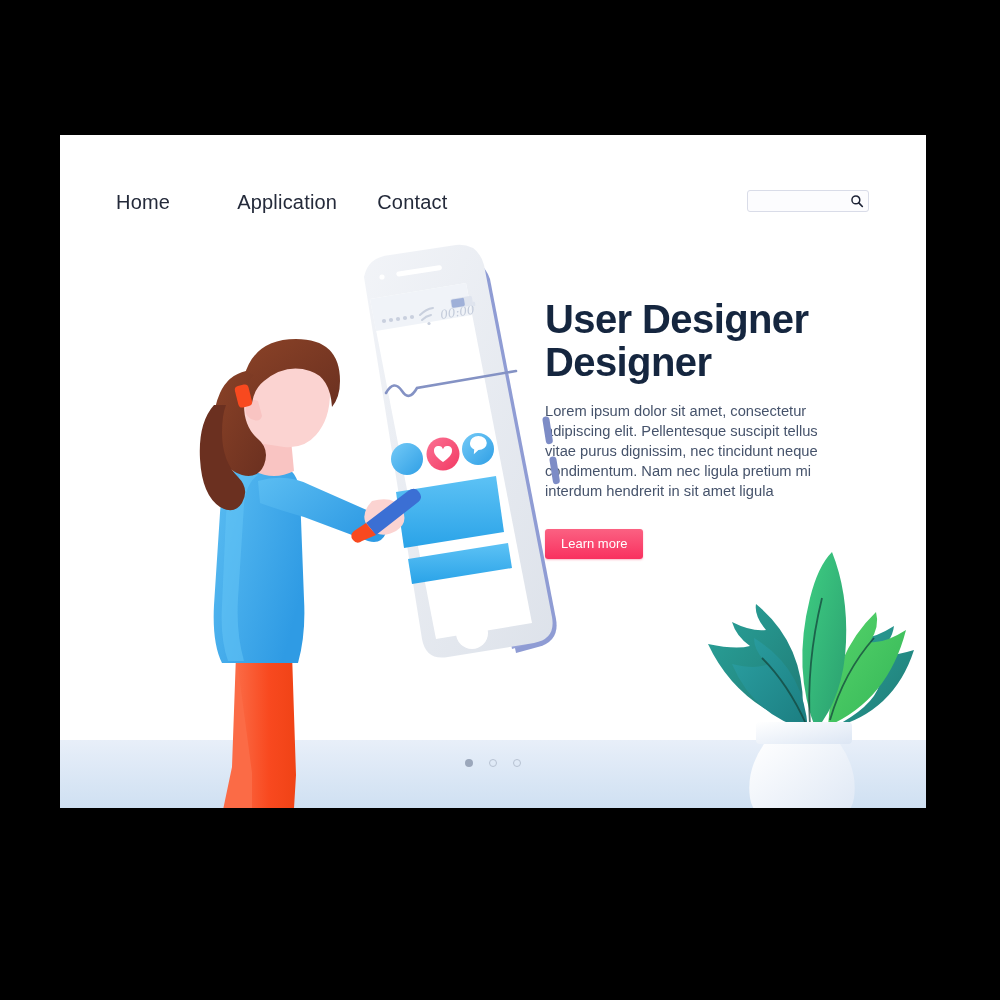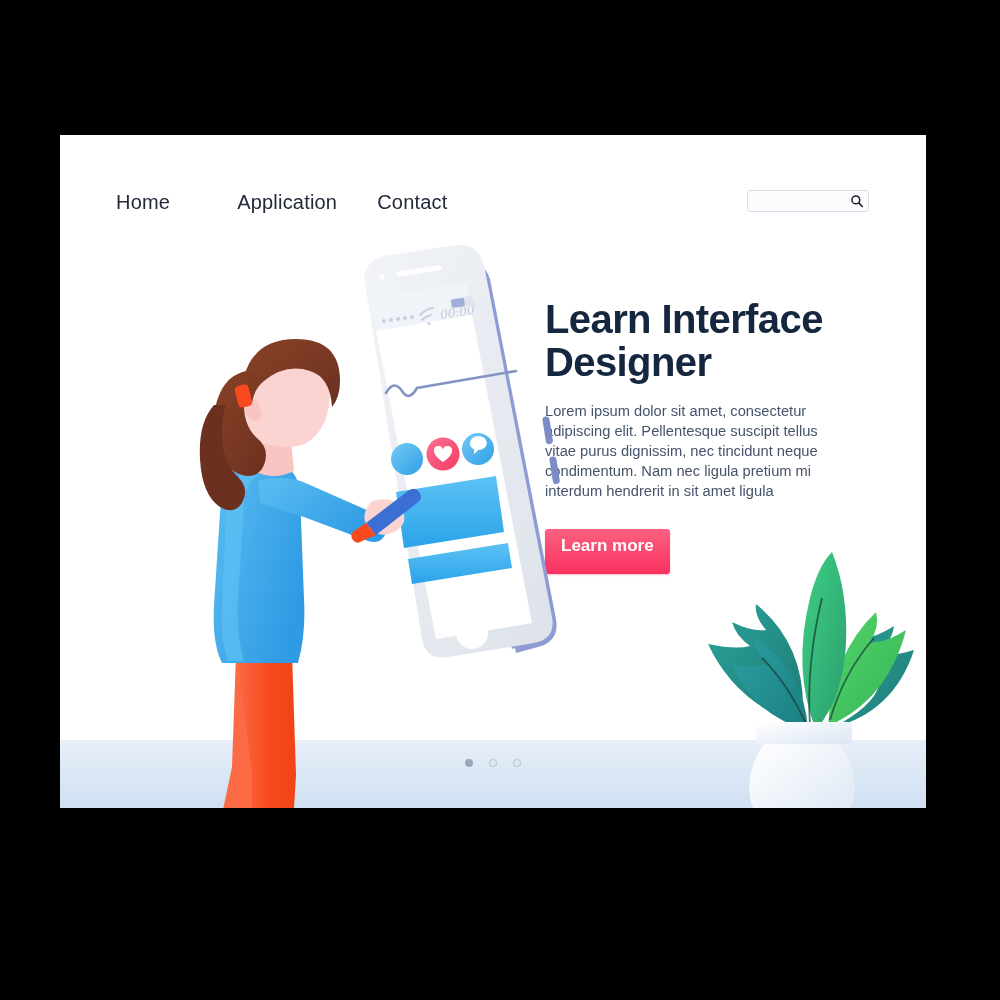--- a/index.html
+++ b/index.html
@@ -72,31 +72,30 @@
   #hero-body {
     font-size: 14.7px;
     line-height: 1.36;
     color: #46536b;
     width: 300px;
     margin-bottom: 27px;
   }
   #cta {
     display: inline-block;
     border: 0;
-    padding: 8px 16px 20px;
+    padding: 8px 16px 9px;
     border-radius: 3px;
     color: #ffffff;
-    font-size: 17px;
+    font-size: 13px;
     font-family: "Liberation Sans", sans-serif;
     background: linear-gradient(180deg,#f9577c 0%, #f8republic 0%, #fa3d68 100%);
     background: linear-gradient(180deg,#fb6182 0%, #f9315f 100%);
     box-shadow: 0 1px 2px rgba(240,60,100,.35);
     cursor: pointer;
     line-height: 1;
-    font-weight: bold;
   }
 
   
   #ground {
     position: absolute; left: 0; bottom: 0;
     width: 100%; height: 68px;
     background: linear-gradient(180deg, #e8eff9 0%, #cfe0f2 100%);
   }
 
   
@@ -131,21 +130,21 @@
 
     <div id="search-wrap">
       <input id="search-input" type="text" placeholder="" style="">
       <svg id="search-icon" viewBox="0 0 20 20">
         <circle cx="8.4" cy="8.4" r="5.6" fill="none" stroke="#1d2336" stroke-width="2.1"></circle>
         <line x1="12.6" y1="12.6" x2="17.6" y2="17.8" stroke="#1d2336" stroke-width="2.4" stroke-linecap="round"></line>
       </svg>
     </div>
 
     <div id="hero-text">
-      <h1 id="hero-title">Learn Interface Designer</h1>
+      <h1 id="hero-title">User Designer Designer</h1>
       <p id="hero-body">Lorem ipsum dolor sit amet, consectetur adipiscing elit. Pellentesque suscipit tellus vitae purus dignissim, nec tincidunt neque condimentum. Nam nec ligula pretium mi interdum hendrerit in sit amet ligula</p>
       <button id="cta">Learn more</button>
     </div>
 
     <div id="ground"></div>
 
     <div class="art" id="phone-art">
       <svg width="330" height="420" viewBox="0 0 330 420">
         <defs>
           <linearGradient id="phoneBody" x1="0" y1="0" x2="1" y2="1">

